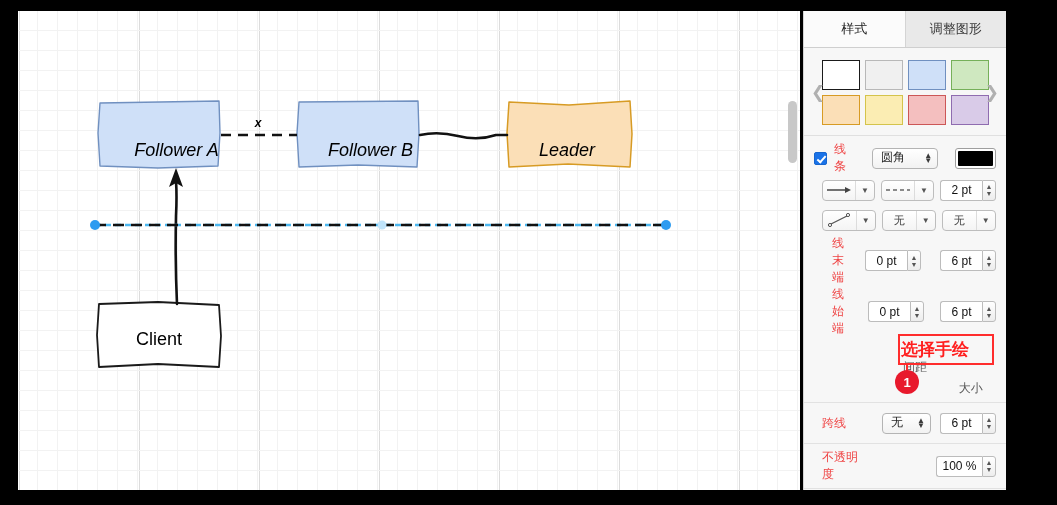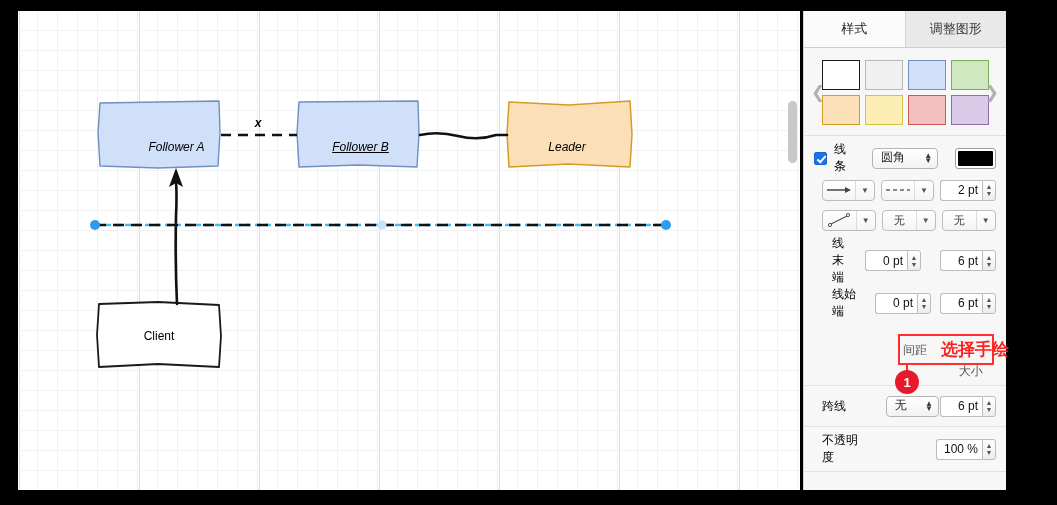--- a/index.html
+++ b/index.html
@@ -32,21 +32,21 @@
       linear-gradient(to bottom, #dcdcdc 1px, transparent 1px);
     background-size: 20px 20px, 20px 20px, 120px 120px, 120px 120px;
     background-position: -1px -1px, -1px -1px, 1px -1px, -1px -1px;
   }
   #diagram-svg { position: absolute; left: 0; top: 0; }
 
   
   .node-label {
     position: absolute;
     text-align: center;
-    font-size: 12px;
+    font-size: 18px;
     color: #000;
     white-space: nowrap;
     pointer-events: none;
   }
   .node-label.italic { font-style: italic; }
 
   
   #canvas-scrollbar {
     position: absolute;
     right: 3px; top: 0; width: 9px; height: 479px;
@@ -107,21 +107,21 @@
   }
   .swatch { width: 38px; height: 30px; cursor: pointer; }
 
   
   .row {
     display: flex; align-items: center;
     padding: 0 10px;
     min-height: 30px;
   }
   .sec { border-bottom: 1px solid #e2e2e2; padding-top: 5px; padding-bottom: 5px; }
-  .lbl { font-size: 12px; color: #000000; }
+  .lbl { font-size: 12px; color: #ef4444; }
 
   
   .cb {
     width: 13px; height: 13px;
     border: 1px solid #9a9a9a; border-radius: 2px;
     background: #fff; display: inline-block;
     position: relative; flex: none; cursor: pointer;
   }
   .cb.checked { background: #1a73e8; border-color: #1766cf; }
   .cb.checked::after {
@@ -175,21 +175,21 @@
   }
 
   
   .stepper {
     display: flex; align-items: stretch;
     height: 21px;
   }
   .stepper input {
     width: 42px; height: 21px;
     border: 1px solid #bcbcbc; border-right: none; border-radius: 3px 0 0 3px;
-    background: #fff; text-align: right;
+    background: #fff; text-align: center;
     padding: 0 4px; font-size: 12px; color: #111;
     font-family: "Liberation Sans", sans-serif;
   }
   .stepper .arrows {
     width: 14px;
     border: 1px solid #bcbcbc; border-radius: 0 3px 3px 0;
     background: linear-gradient(#ffffff, #ededed);
     display: flex; flex-direction: column; align-items: center; justify-content: center;
     line-height: 7px; font-size: 7px; color: #555; cursor: pointer;
   }
@@ -211,21 +211,21 @@
   #annot-box {
     position: absolute;
     left: 898px; top: 334px;
     width: 96px; height: 31px;
     border: 2px solid #ff2d2d;
     background: rgba(255,255,255,0.0);
     pointer-events: none;
   }
   #annot-text {
     position: absolute;
-    left: 941px; top: 338px;
+    left: 901px; top: 338px;
     font-size: 17px; font-weight: bold; color: #ff1f1f;
     white-space: nowrap; pointer-events: none;
     letter-spacing: 0px;
   }
   #annot-line {
     position: absolute;
     left: 906px; top: 365px;
     width: 2px; height: 14px;
     background: #ff2d2d;
     pointer-events: none;
@@ -266,21 +266,21 @@
       <path d="M158,157 L165,176 L158,172 L151,176 Z" fill="#111"></path>
 
       <line x1="77" y1="214" x2="648" y2="214" stroke="#4db8f0" stroke-width="2.4" stroke-dasharray="6 4"></line>
       <path d="M77,214 L648,214" stroke="#111" stroke-width="2.6" fill="none" stroke-dasharray="11 7" stroke-linecap="butt"></path>
       <circle cx="77" cy="214" r="5" fill="#2d9bf0"></circle>
       <circle cx="648" cy="214" r="5" fill="#2d9bf0"></circle>
       <circle cx="364" cy="214" r="4.5" fill="#bfe4fb"></circle>
     </svg>
 
     <div class="node-label italic" style="left:98px; top:129px; width:121px;">Follower A</div>
-    <div class="node-label italic" style="left:282px; top:129px; width:121px;text-decoration:underline;">Follower B</div>
+    <div class="node-label italic" style="left:292px; top:129px; width:121px;">Follower B</div>
     <div class="node-label italic" style="left:489px; top:129px; width:120px;">Leader</div>
     <div class="node-label" style="left:79px; top:318px; width:124px;">Client</div>
     <div class="node-label" style="left:225px; top:105px; width:30px; font-style:italic; font-weight:bold; font-size:12px;">x</div>
 
     <div id="canvas-scrollbar">
       <div id="canvas-scrollbar-thumb"></div>
     </div>
   </div>
 
   <div id="panel">
@@ -368,41 +368,41 @@
         <div class="stepper">
           <input type="text" readonly="" value="0 pt" style="">
           <div class="arrows">▲<br>▼</div>
         </div>
         <div class="stepper">
           <input type="text" readonly="" value="6 pt" style="">
           <div class="arrows">▲<br>▼</div>
         </div>
       </div>
 
-      <div class="row" style="gap:9px;">
+      <div class="row" style="gap:16px;">
         <span class="lbl" style="width:78px; text-align:left; padding-left:18px;">线始端</span>
         <div class="stepper">
           <input type="text" readonly="" value="0 pt" style="">
           <div class="arrows">▲<br>▼</div>
         </div>
         <div class="stepper">
           <input type="text" readonly="" value="6 pt" style="">
           <div class="arrows">▲<br>▼</div>
         </div>
       </div>
 
       <div class="row" style="gap:5px; min-height:18px;">
         <span class="lbl" style="width:78px;"></span>
         <span class="lbl" style="width:56px; text-align:center; color:#555;">间距</span>
         <span class="lbl" style="width:56px; text-align:center; color:#555;margin-top:43px;">大小</span>
       </div>
     </div>
 
     <div class="sec">
-      <div class="row" style="gap:1px;">
+      <div class="row" style="gap:9px;">
         <span class="lbl" style="width:78px; padding-left:8px;">跨线</span>
         <div class="sel" style="width:56px;">
           <span>无</span>
           <span class="updown">▲<br>▼</span>
         </div>
         <div class="stepper">
           <input type="text" readonly="" value="6 pt" style="">
           <div class="arrows">▲<br>▼</div>
         </div>
       </div>

